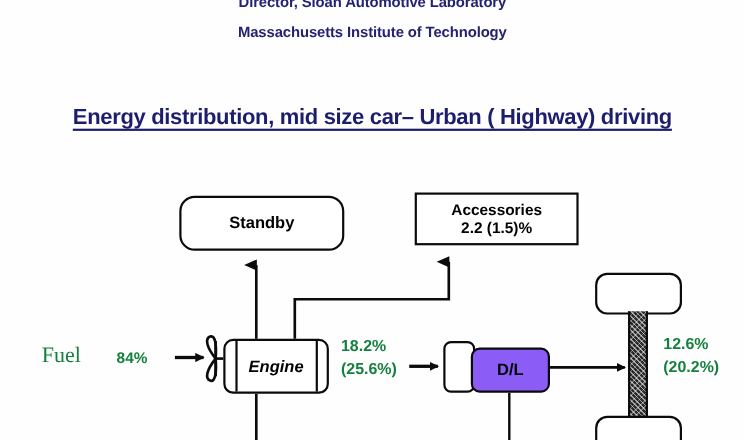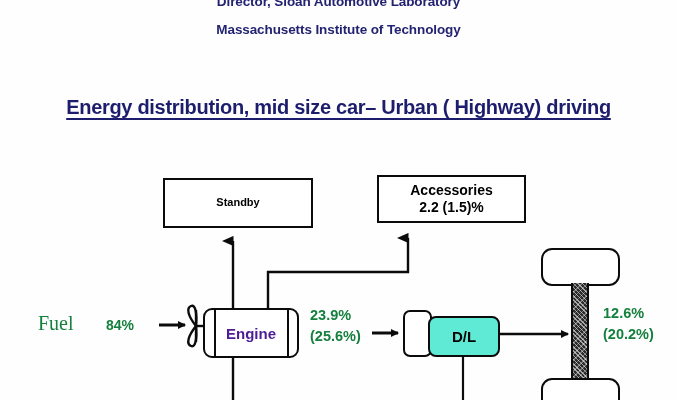--- a/index.html
+++ b/index.html
@@ -58,48 +58,48 @@
     display: flex;
     flex-direction: column;
     align-items: center;
     justify-content: center;
     color: #000;
     font-weight: bold;
     line-height: 1.25;
   }
   .node-box .ln { white-space: nowrap; }
 
-  #box-standby { left: 163px; top: 178px; width: 150px; height: 50px; font-size: 11px; }
+  #box-standby { left: 163px; top: 178px; width: 150px; height: 50px; font-size: 15px; border-radius: 14px; }
   #box-accessories { left: 377px; top: 175px; width: 149px; height: 48px; font-size: 14px; }
 
   
   #engine-group { position: absolute; left: 203px; top: 308px; width: 96px; height: 50px; }
   #engine-body {
     position: absolute; left: 0; top: 0; width: 96px; height: 50px;
     box-sizing: border-box;
     border: 2.5px solid #0b0b0b;
     border-radius: 9px;
     background: #fff;
   }
   #engine-cap-l { position: absolute; left: 11px; top: 2px; width: 0; height: 46px; border-left: 2px solid #0b0b0b; }
   #engine-cap-r { position: absolute; left: 84px; top: 2px; width: 0; height: 46px; border-left: 2px solid #0b0b0b; }
   #engine-label {
     position: absolute; left: 0; top: 0; width: 96px; height: 50px;
     display: flex; align-items: center; justify-content: center;
-    font-weight: bold; font-size: 15px; color: #4c1d95;
+    font-weight: bold; font-size: 15px; color: #000000; font-style: italic;
   }
 
   
   #clutch-box {
     position: absolute; left: 403px; top: 310px; width: 29px; height: 47px;
     box-sizing: border-box; border: 2.5px solid #0b0b0b; border-radius: 7px; background: #fff;
   }
   #dl-box {
     position: absolute; left: 428px; top: 316px; width: 72px; height: 41px;
-    box-sizing: border-box; border: 2.5px solid #0b0b0b; border-radius: 8px; background: #5eead4;
+    box-sizing: border-box; border: 2.5px solid #0b0b0b; border-radius: 8px; background: #8b5cf6;
     display: flex; align-items: center; justify-content: center;
     font-weight: bold; font-size: 15px; color: #000;
   }
 
   
   .lbl {
     position: absolute;
     color: #15803d;
     white-space: nowrap;
   }
@@ -231,21 +231,21 @@
   </div>
 
   <div class="wheel" id="wheel-top"></div>
   <div id="axle"></div>
   <div class="wheel" id="wheel-bottom"></div>
 
   <div class="lbl" id="lbl-fuel">Fuel</div>
   <div class="lbl" id="lbl-100">84%</div>
 
   <div class="lbl" id="lbl-out-engine">
-    <div>23.9%</div>
+    <div>18.2%</div>
     <div>(25.6%)</div>
   </div>
 
   <div class="lbl" id="lbl-out-wheel">
     <div>12.6%</div>
     <div>(20.2%)</div>
   </div>
 
 </div>
 

